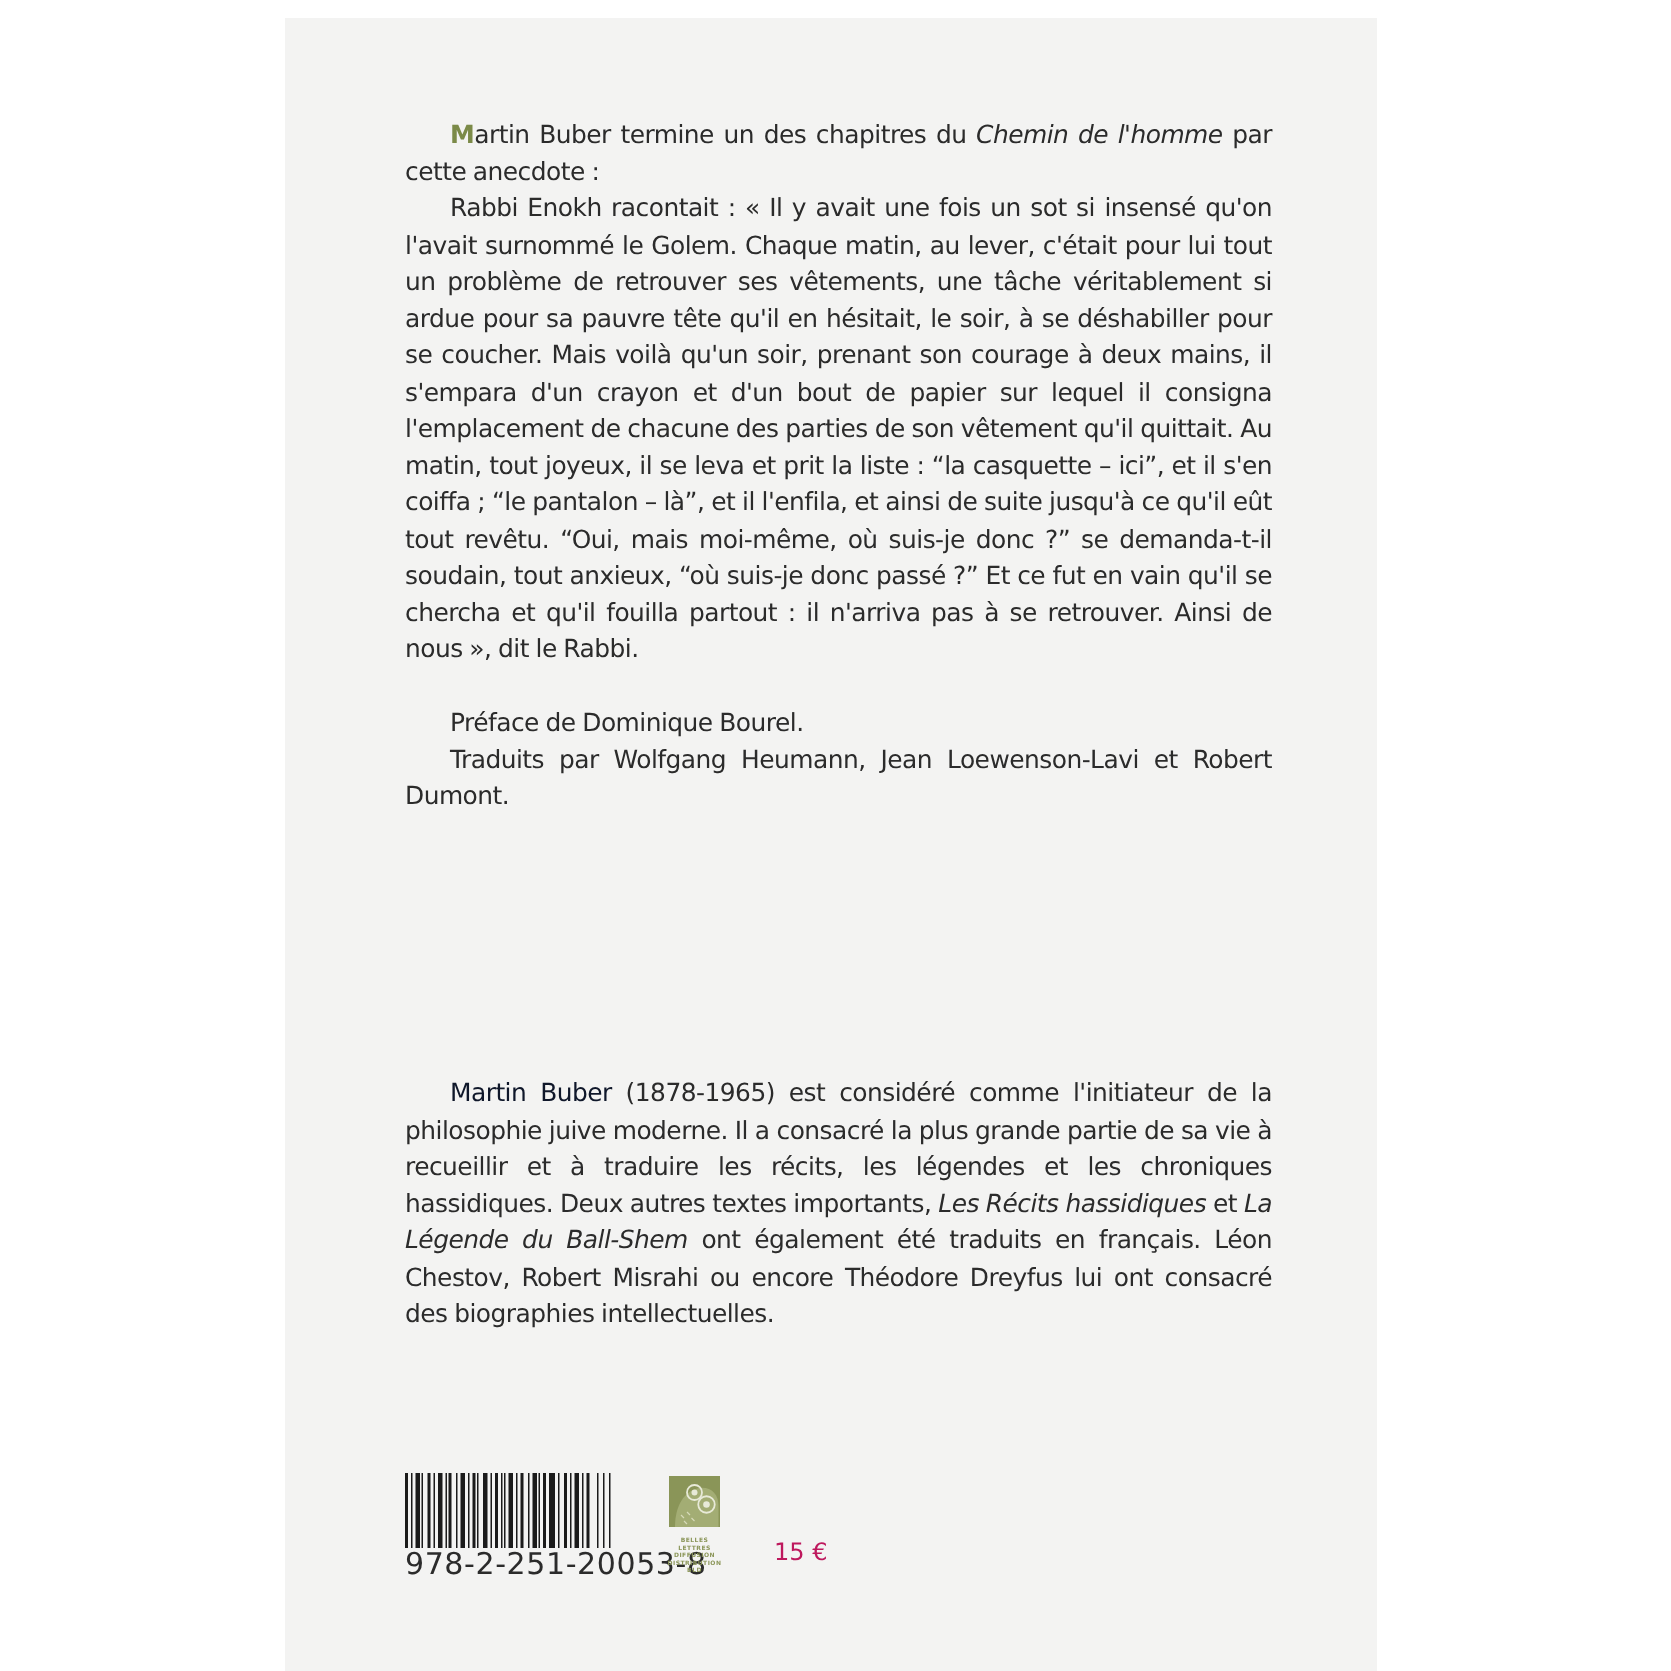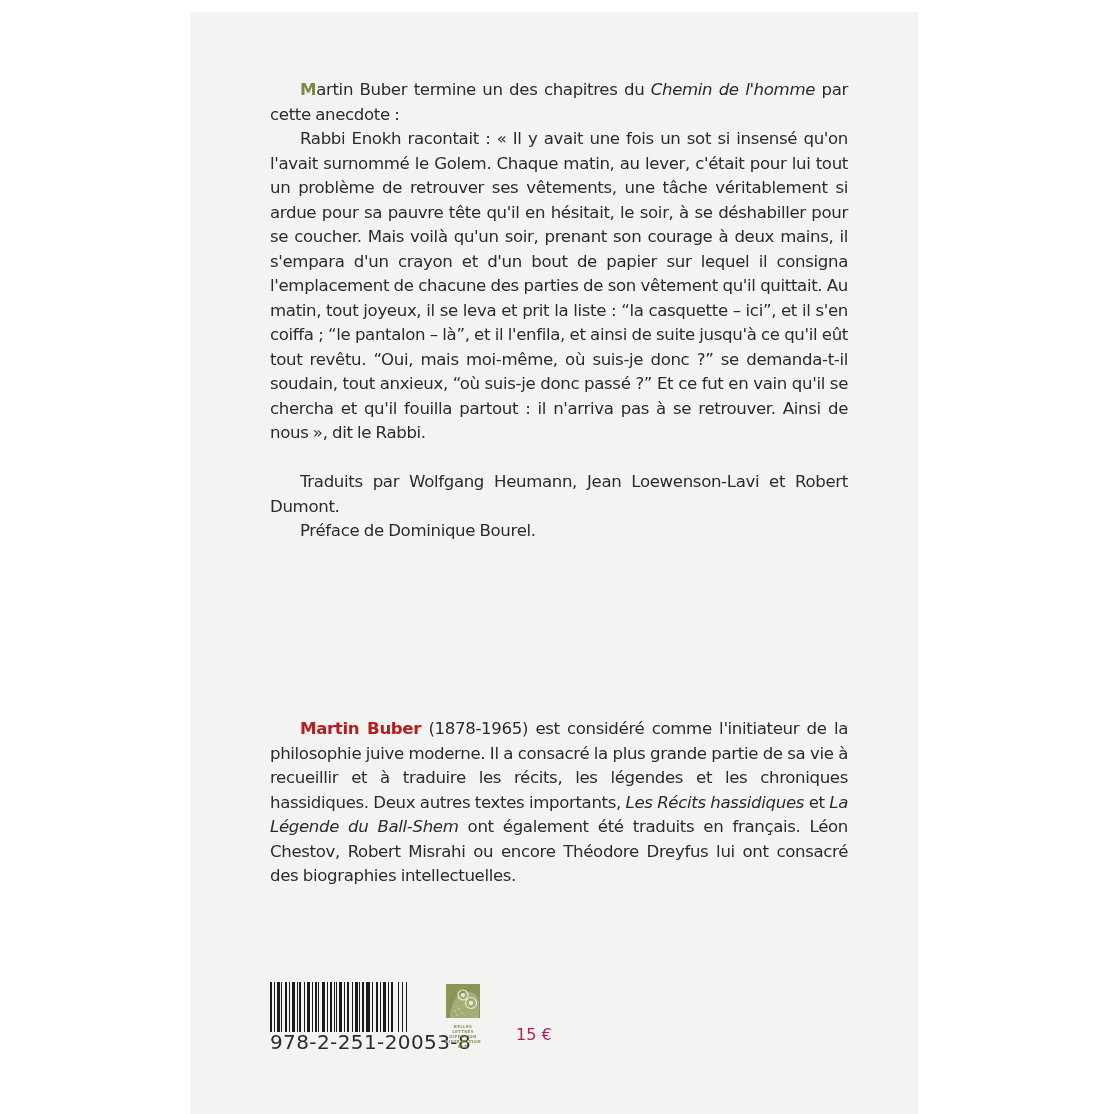--- a/index.html
+++ b/index.html
@@ -37,22 +37,21 @@
     margin: 0;
     text-indent: 30px;
     text-align: justify;
     text-align-last: left;
   }
   .dropcap {
     color: #7b8a48;
     font-weight: bold;
   }
   .name-accent {
-    color: #b91c1c;
-    font-weight: bold;
+    color: #0f172a;
   }
   em { font-style: italic; }
   .gap-1 { height: 24.5px; }
   .bio-block {
     position: absolute;
     left: 80px;
     top: 705px;
     width: 578px;
     font-family: "DejaVu Sans", sans-serif;
     font-size: 16.6px;
@@ -124,22 +123,22 @@
 </style>
 </head>
 <body>
 
 <div class="page">
 
   <div class="text-block">
     <p class="para"><span class="dropcap">M</span><span>artin Buber termine un des chapitres du </span><em>Chemin de l'homme</em><span> par cette anecdote :</span></p>
     <p class="para">Rabbi Enokh racontait : « Il y avait une fois un sot si insensé qu'on l'avait surnommé le Golem. Chaque matin, au lever, c'était pour lui tout un problème de retrouver ses vêtements, une tâche véritablement si ardue pour sa pauvre tête qu'il en hésitait, le soir, à se déshabiller pour se coucher. Mais voilà qu'un soir, prenant son courage à deux mains, il s'empara d'un crayon et d'un bout de papier sur lequel il consigna l'emplacement de chacune des parties de son vêtement qu'il quittait. Au matin, tout joyeux, il se leva et prit la liste : “la casquette – ici”, et il s'en coiffa ; “le pantalon – là”, et il l'enfila, et ainsi de suite jusqu'à ce qu'il eût tout revêtu. “Oui, mais moi-même, où suis-je donc ?” se demanda-t-il soudain, tout anxieux, “où suis-je donc passé ?” Et ce fut en vain qu'il se chercha et qu'il fouilla partout : il n'arriva pas à se retrouver. Ainsi de nous », dit le Rabbi.</p>
     <div class="gap-1"></div>
+    <p class="para">Préface de Dominique Bourel.</p>
     <p class="para">Traduits par Wolfgang Heumann, Jean Loewenson-Lavi et Robert Dumont.</p>
-    <p class="para">Préface de Dominique Bourel.</p>
   </div>
 
   <div class="bio-block">
     <p class="para"><span class="name-accent">Martin Buber</span><span> (1878-1965) est considéré comme l'initiateur de la philosophie juive moderne. Il a consacré la plus grande partie de sa vie à recueillir et à traduire les récits, les légendes et les chroniques hassidiques. Deux autres textes importants, </span><em>Les Récits hassidiques</em><span> et </span><em>La Légende du Ball-Shem</em><span> ont également été traduits en français. Léon Chestov, Robert Misrahi ou encore Théodore Dreyfus lui ont consacré des biographies intellectuelles.</span></p>
   </div>
 
   <div class="barcode-area">
     <div class="barcode">
       <span style="width:2px;margin-right:2px"></span>
       <span style="width:1px;margin-right:2px"></span>

